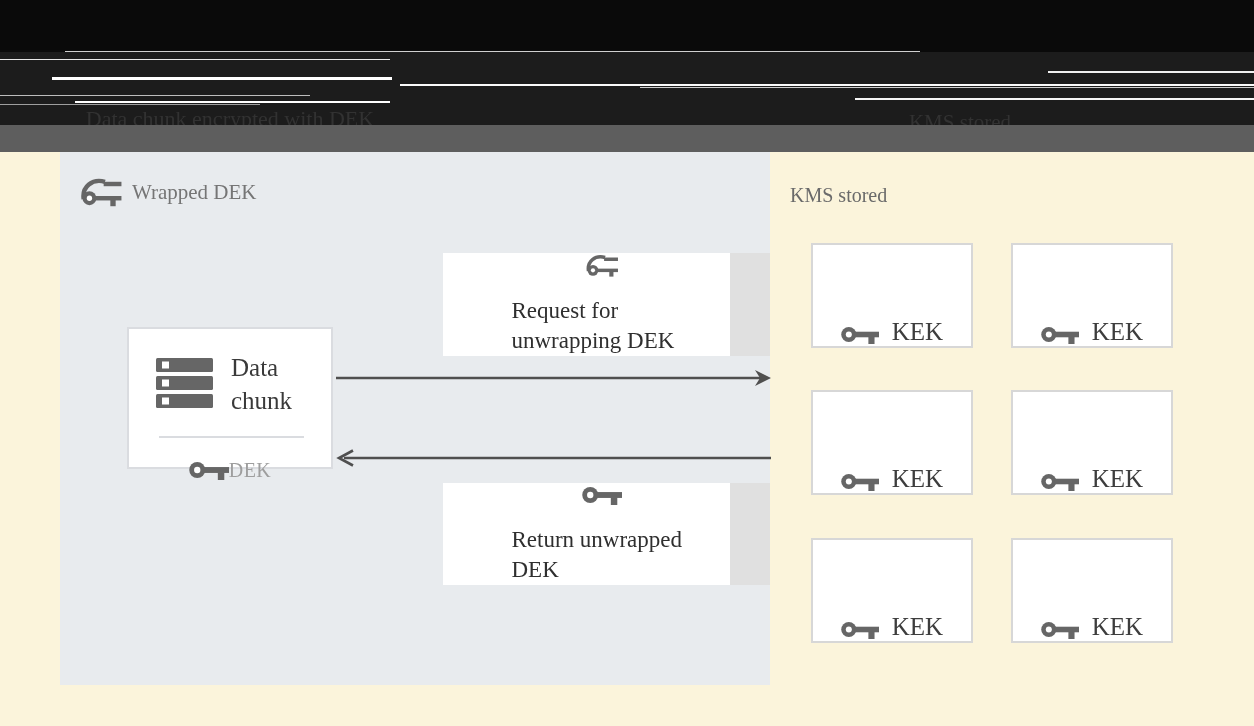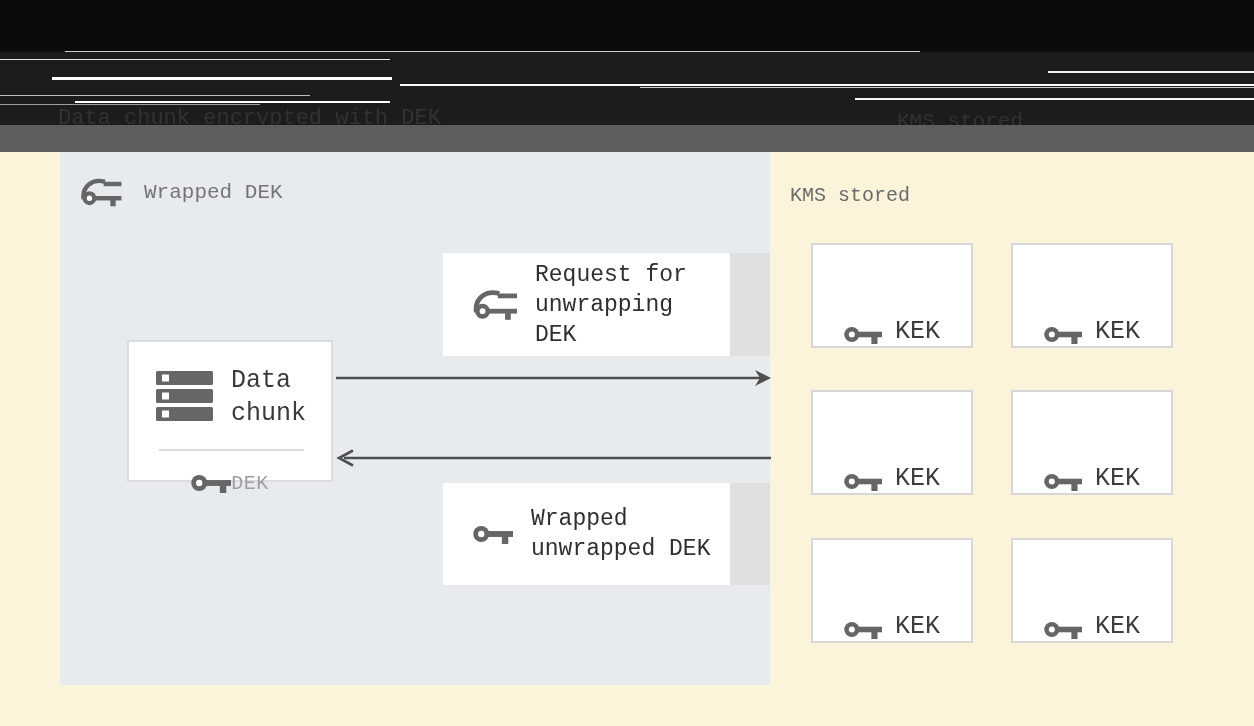--- a/index.html
+++ b/index.html
@@ -1,18 +1,18 @@
 <!DOCTYPE html>
 <html style="--header-black: #0a0a0a; --header-dark: #1c1c1c; --caption-text: #323232; --band-gray: #5e5e5e; --yellow-bg: #fbf4db; --panel-bg: #e8ebee; --box-border: #dadce0; --kek-border: #d7d7d7; --strip-gray: #e0e0e0; --icon-gray: #666666; --arrow-gray: #4f4f4f; --label-gray: #757575; --kms-label: #6a6a6a; --dark-text: #3a3a3a; --msg-text: #2f2f2f; --dek-text: #9e9e9e; --kek-text: #3d3d3d;"><head>
 <meta charset="utf-8">
 <style>
   html,body{margin:0;padding:0;background:#fff;}
   .stage{
     position:relative;width:1254px;height:726px;overflow:hidden;
-    font-family:Liberation Mono, monospace;
+    font-family:Liberation Serif, serif;
     -webkit-font-smoothing:antialiased;
   }
   
   .header-top{position:absolute;left:0;top:0;width:1254px;height:52px;background:var(--header-black,#0a0a0a);}
   .header-main{position:absolute;left:0;top:52px;width:1254px;height:73px;background:var(--header-dark,#1c1c1c);}
   .caption{position:absolute;text-align:center;color:var(--caption-text,#323232);font-size:22px;line-height:30px;white-space:nowrap;}
   .caption-left{left:58px;top:52px;width:344px;}
   .caption-right{left:808px;top:55px;width:304px;font-size:21px;}
   .scan{position:absolute;pointer-events:none;}
   .s1{left:65px;top:51px;width:855px;height:1px;background:#cfcfcf;}
@@ -22,33 +22,33 @@
   .s5{left:400px;top:84px;width:854px;height:2px;background:#fafafa;}
   .s6{left:640px;top:87px;width:614px;height:1px;background:#cccccc;}
   .s7{left:0;top:95px;width:310px;height:1px;background:#bdbdbd;}
   .s8{left:855px;top:98px;width:399px;height:2px;background:#f5f5f5;}
   .s9{left:75px;top:101px;width:315px;height:2px;background:#ffffff;}
   .s10{left:0;top:104px;width:260px;height:1px;background:#9e9e9e;}
   .gray-band{position:absolute;left:0;top:125px;width:1254px;height:27px;background:var(--band-gray,#5e5e5e);}
   
   .content{position:absolute;left:0;top:152px;width:1254px;height:574px;background:var(--yellow-bg,#fbf4db);}
   .panel-wrapped{position:absolute;left:60px;top:0;width:710px;height:533px;background:var(--panel-bg,#e8ebee);}
-  .panel-label-row{position:absolute;left:20px;top:24px;display:flex;align-items:center;gap:22px;}
+  .panel-label-row{position:absolute;left:20px;top:24px;display:flex;align-items:center;gap:10px;}
   .panel-label-row .label{color:var(--label-gray,#757575);font-size:21px;}
   .kms-label{position:absolute;left:790px;top:32px;color:var(--kms-label,#6a6a6a);font-size:20px;}
   
-  .data-chunk-box{position:absolute;left:67px;top:188px;width:206px;height:142px;background:#fff;border:2px solid var(--box-border,#dadce0);box-sizing:border-box;}
+  .data-chunk-box{position:absolute;left:67px;top:175px;width:206px;height:142px;background:#fff;border:2px solid var(--box-border,#dadce0);box-sizing:border-box;}
   .dc-icon{position:absolute;left:27px;top:29px;}
   .dc-title{position:absolute;left:102px;top:22px;width:90px;font-size:25px;line-height:33px;color:var(--dark-text,#3a3a3a);}
   .dc-divider{position:absolute;left:30px;top:107px;width:145px;height:2px;background:var(--box-border,#dadce0);}
   .dek-row{position:absolute;left:0;top:124px;width:100%;height:34px;display:flex;align-items:center;justify-content:center;}
   .dek-label{color:var(--dek-text,#9e9e9e);font-size:20px;letter-spacing:.5px;}
   
   .msg-box{position:absolute;width:327px;height:103px;}
-  .msg-white{position:absolute;left:0;top:0;width:287px;height:100%;background:#fff;display:flex;align-items:center;gap:18px;padding-left:30px;box-sizing:border-box;}
+  .msg-white{position:absolute;left:0;top:0;width:287px;height:100%;background:#fff;display:flex;align-items:center;gap:18px;padding-left:30px;box-sizing:border-box;flex-direction:column;}
   .msg-strip{position:absolute;left:287px;top:0;width:40px;height:100%;background:var(--strip-gray,#e0e0e0);}
   .msg-text{width:180px;font-size:23px;line-height:30px;color:var(--msg-text,#2f2f2f);}
   .request-box{left:383px;top:101px;}
   .return-box{left:383px;top:331px;height:102px;}
   
   .arrow{position:absolute;}
   .arrow-right{left:276px;top:217px;}
   .arrow-left{left:276px;top:297px;}
   
   .kek-box{position:absolute;width:162px;height:105px;background:#fff;border:2px solid var(--kek-border,#d7d7d7);box-sizing:border-box;display:flex;align-items:flex-end;justify-content:center;gap:13px;}
@@ -144,21 +144,21 @@
           <div class="msg-text">Request for unwrapping DEK</div>
         </div>
         <div class="msg-strip"></div>
       </div>
 
       <div class="msg-box return-box">
         <div class="msg-white">
           <svg class="icon" width="40" height="24" viewBox="0 0 34 20">
               <use href="#plain-key"></use>
             </svg>
-          <div class="msg-text">Wrapped unwrapped DEK</div>
+          <div class="msg-text">Return unwrapped DEK</div>
         </div>
         <div class="msg-strip"></div>
       </div>
 
       <svg class="arrow arrow-right" width="435" height="18" viewBox="0 0 435 18">
         <line x1="0" y1="9" x2="424" y2="9" stroke="var(--arrow-gray,#4f4f4f)" stroke-width="2.6"></line>
         <polygon points="419,1 435,9 419,17 424,9" fill="var(--arrow-gray,#4f4f4f)"></polygon>
       </svg>
       <svg class="arrow arrow-left" width="435" height="18" viewBox="0 0 435 18">
         <line x1="8" y1="9" x2="435" y2="9" stroke="var(--arrow-gray,#4f4f4f)" stroke-width="2.6"></line>

